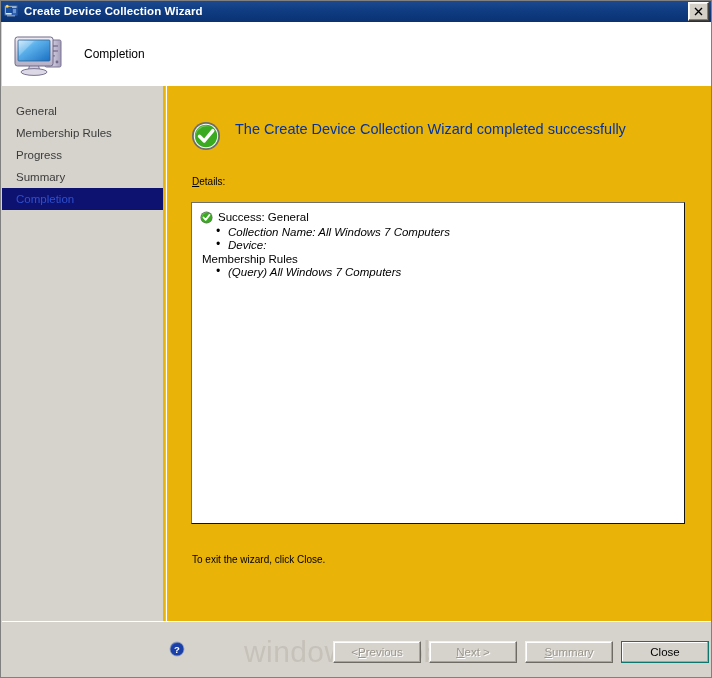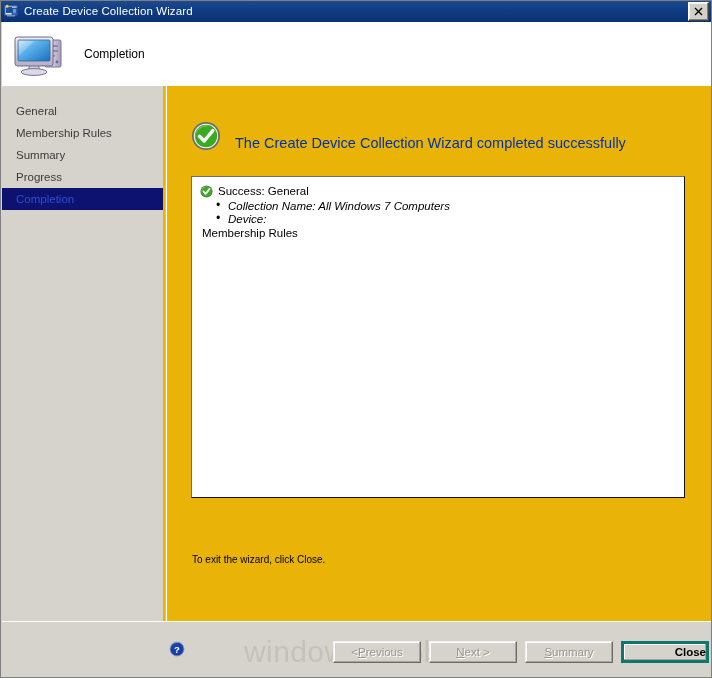--- a/index.html
+++ b/index.html
@@ -36,21 +36,21 @@
   }
   #titlebar .title-icon {
     width: 16px; height: 16px;
     margin-right: 4px;
     flex: none;
     position: relative;
   }
   #titlebar .title-text {
     color: #ffffff;
     font-size: 11.5px;
-    font-weight: normal;
+    font-weight: bold;
     letter-spacing: 0.1px;
     white-space: nowrap;
     flex: 1 1 auto;
     line-height: 1;
   }
   #close-btn {
     width: 19px;
     height: 17px;
     background: #d4d0c8;
     border: 1px solid #ffffff;
@@ -153,21 +153,21 @@
     left: 165px;
     top: 0;
     width: 545px;
     height: 535px;
   }
   #result-row {
     position: absolute;
     left: 24px;
     top: 35px;
     display: flex;
-    align-items: flex-end;
+    align-items: flex-start;
   }
   #result-icon {
     width: 30px; height: 30px;
     flex: none;
     margin-right: 14px;
   }
   #result-title {
     font-size: 14.5px;
     color: #00339e;
     white-space: nowrap;
@@ -177,21 +177,21 @@
     left: 25px;
     top: 90px;
     font-size: 10px;
     color: #000000;
   }
   #details-label u { text-decoration: underline; }
 
   #details-box {
     position: absolute;
     left: 24px;
-    top: 90px;
+    top: 116px;
     width: 494px;
     height: 322px;
     background: #ffffff;
     border-top: 1px solid #6f6f6f;
     border-left: 1px solid #6f6f6f;
     border-right: 1px solid #121212;
     border-bottom: 1px solid #121212;
     box-sizing: border-box;
     overflow: hidden;
     padding: 8px 6px 6px 8px;
@@ -296,24 +296,23 @@
     border-right-color: #6e6a64;
     border-bottom-color: #6e6a64;
     box-shadow: inset -1px -1px 0 #a8a49c, inset 1px 1px 0 #ffffff;
     white-space: nowrap;
   }
   .wbtn.disabled {
     color: #9b978f;
     text-shadow: 1px 1px 0 #ffffff;
   }
   .wbtn.default {
-    border: 3px solid #0f766e;
+    border: 1px solid #0f766e;
     box-shadow: inset -1px -1px 0 #a8a49c, inset 1px 1px 0 #ffffff;
-    font-weight: bold;
-    justify-content: flex-end;
+    font-weight: normal;
   }
   .wbtn u { text-decoration: underline; }
 </style>
 </head>
 <body>
 
 <div id="window">
 
   <div id="titlebar">
     <span class="title-icon">
@@ -379,24 +378,24 @@
 
     <div id="sidebar">
       <div style="height:14px"></div>
       <div class="nav-item">
         <span>General</span>
       </div>
       <div class="nav-item">
         <span>Membership Rules</span>
       </div>
       <div class="nav-item">
+        <span>Progress</span>
+      </div>
+      <div class="nav-item">
         <span>Summary</span>
-      </div>
-      <div class="nav-item">
-        <span>Progress</span>
       </div>
       <div class="nav-item selected">
         <span>Completion</span>
       </div>
     </div>
     <div id="sidebar-divider2"></div>
     <div id="sidebar-divider"></div>
 
     <div id="content">
 
@@ -429,20 +428,23 @@
         </div>
         <div class="detail-line bullet">
           <span>Collection Name: All Windows 7 Computers</span>
         </div>
         <div class="detail-line bullet">
           <span>Device:</span>
         </div>
         <div class="detail-line plain">
           <span>Membership Rules</span>
         </div>
+        <div class="detail-line bullet">
+          <span>(Query) All Windows 7 Computers</span>
+        </div>
       </div>
 
       <div id="exit-hint">To exit the wizard, click Close.</div>
     </div>
   </div>
 
   <div id="footer-sep-top"></div>
   <div id="footer"></div>
 
   <div id="watermark">windows-noob.com</div>

